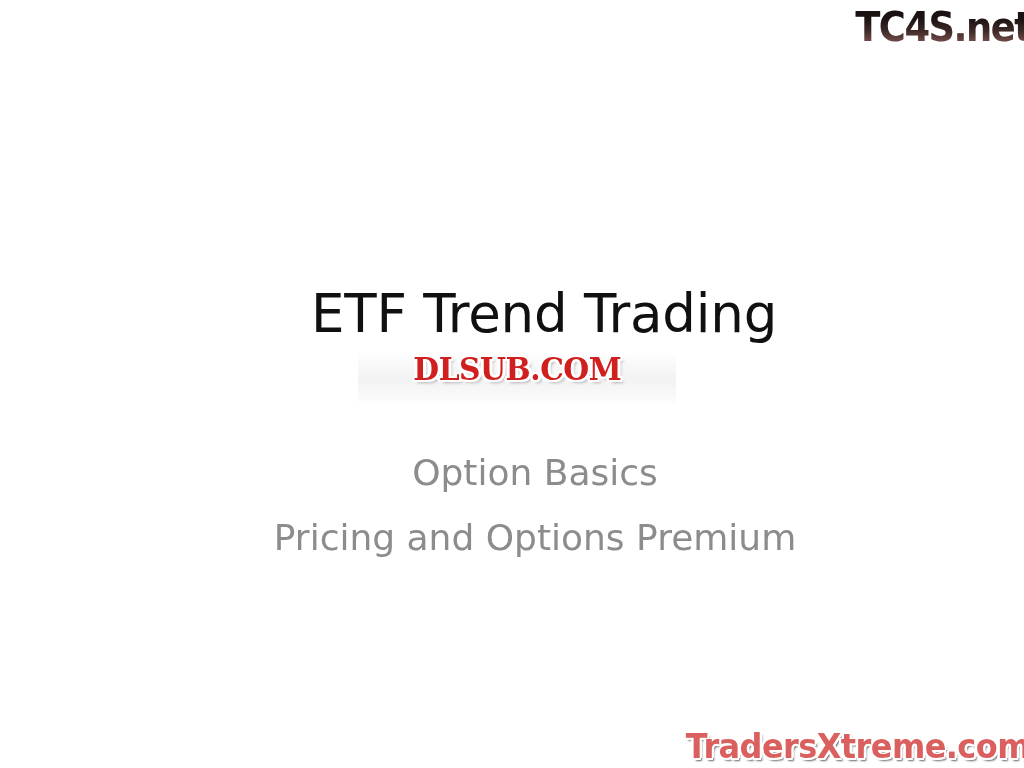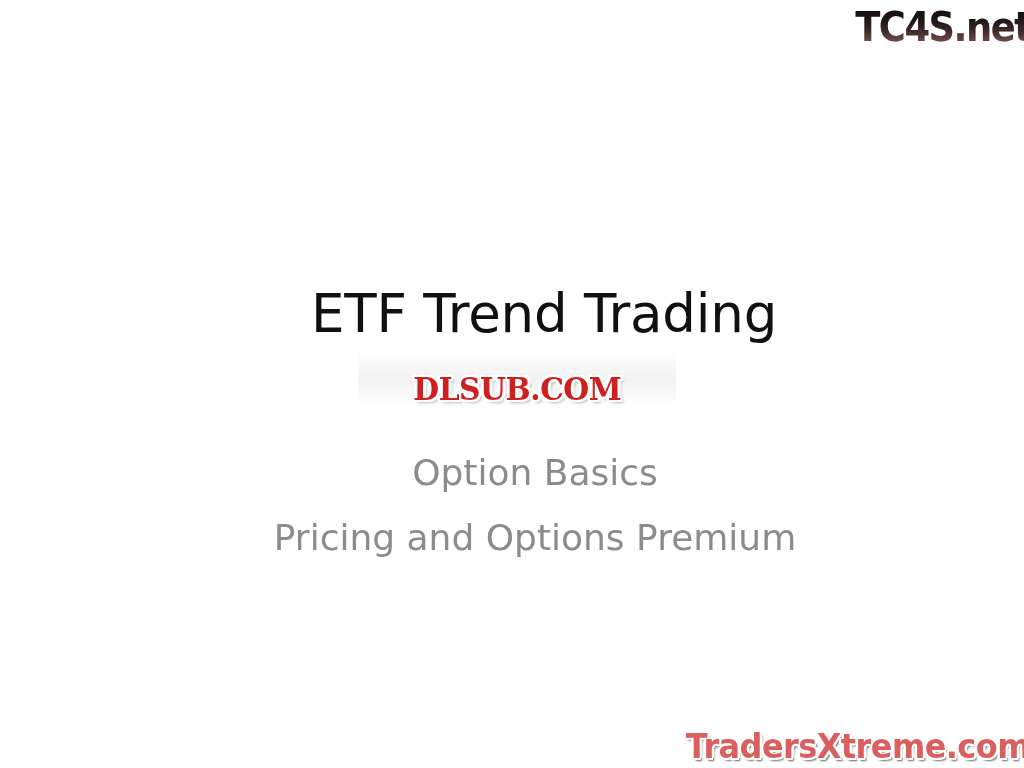--- a/index.html
+++ b/index.html
@@ -75,21 +75,21 @@
   }
 
   
   .dlsub-watermark {
     position: absolute;
     left: 350px;
     top: 352px;
     width: 318px;
     height: 54px;
     display: flex;
-    align-items: flex-end;
+    align-items: flex-start;
     justify-content: center;
     background: linear-gradient(180deg,
         rgba(255,255,255,0) 0%,
         rgba(246,246,246,0.55) 18%,
         rgba(238,238,238,0.75) 50%,
         rgba(244,244,244,0.5) 82%,
         rgba(255,255,255,0) 100%);
     user-select: none;
   }
   .dlsub-watermark .dlsub-text {

